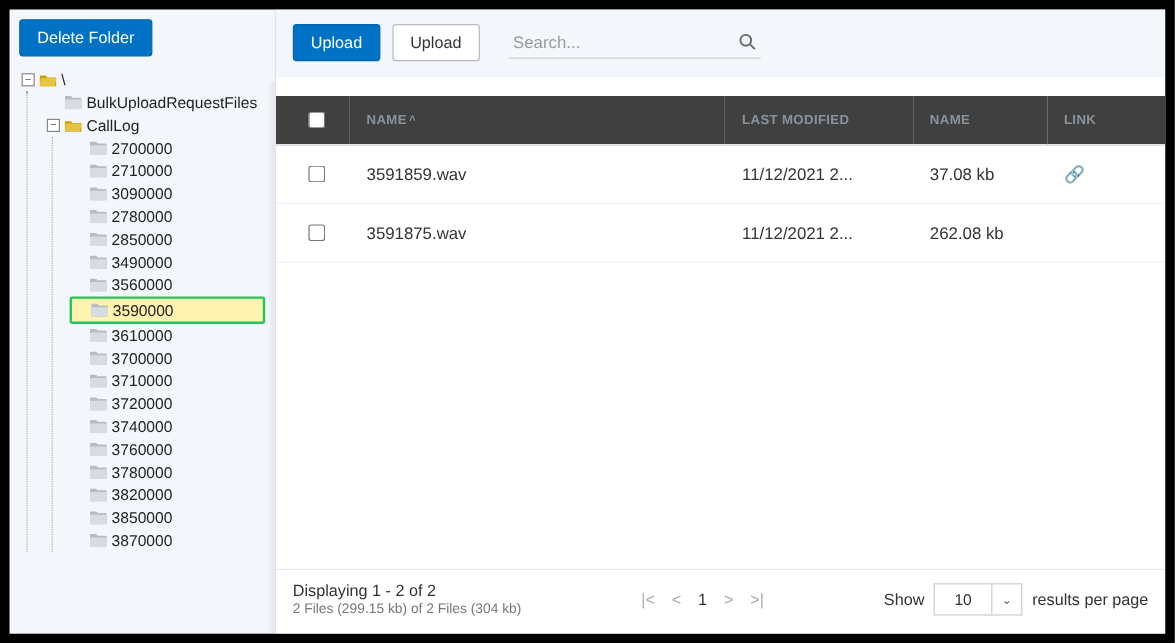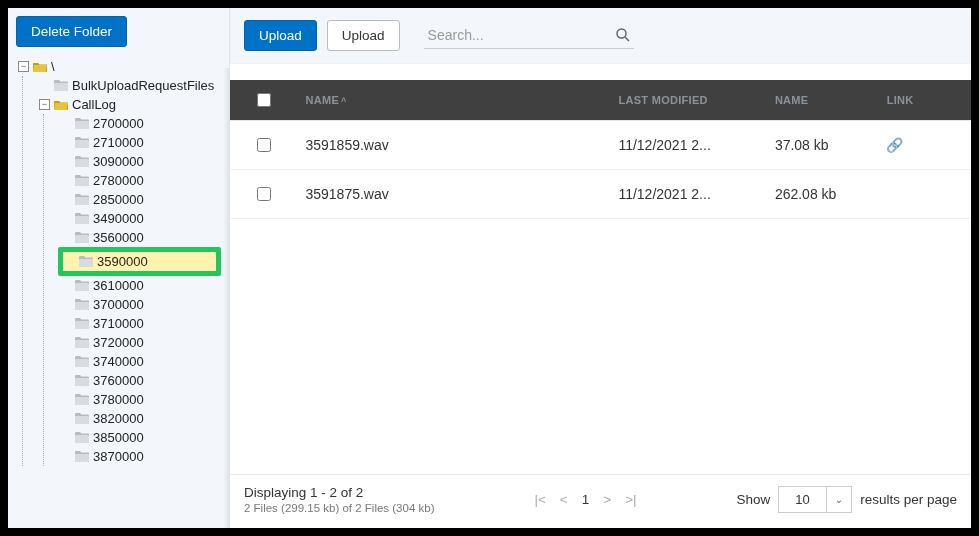--- a/index.html
+++ b/index.html
@@ -80,21 +80,21 @@
   .spacer { display:inline-block; width:15px; }
   .folder-icon {
     display: inline-block;
     margin-right: 4px;
     font-size: 12px;
     color: #888;
   }
   .folder-icon.open { color: #b08800; }
   .tree-node.selected {
     background: #fff3b0;
-    border: 5px solid #22c55e;
+    border: 2px solid #22c55e;
     border-radius: 2px;
     padding: 0 1px;
   }
   .main {
     flex: 1;
     background: #fff;
     display: flex;
     flex-direction: column;
     border-left: 1px solid #dce3ea;
     position: relative;

